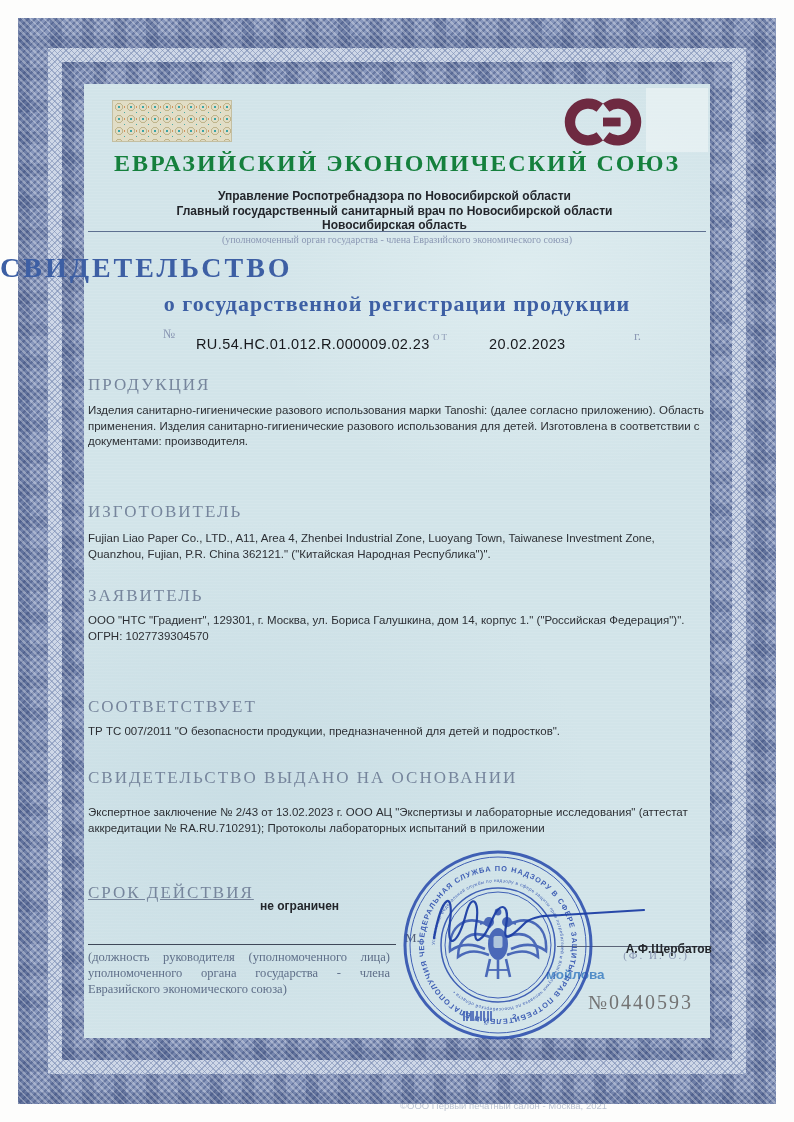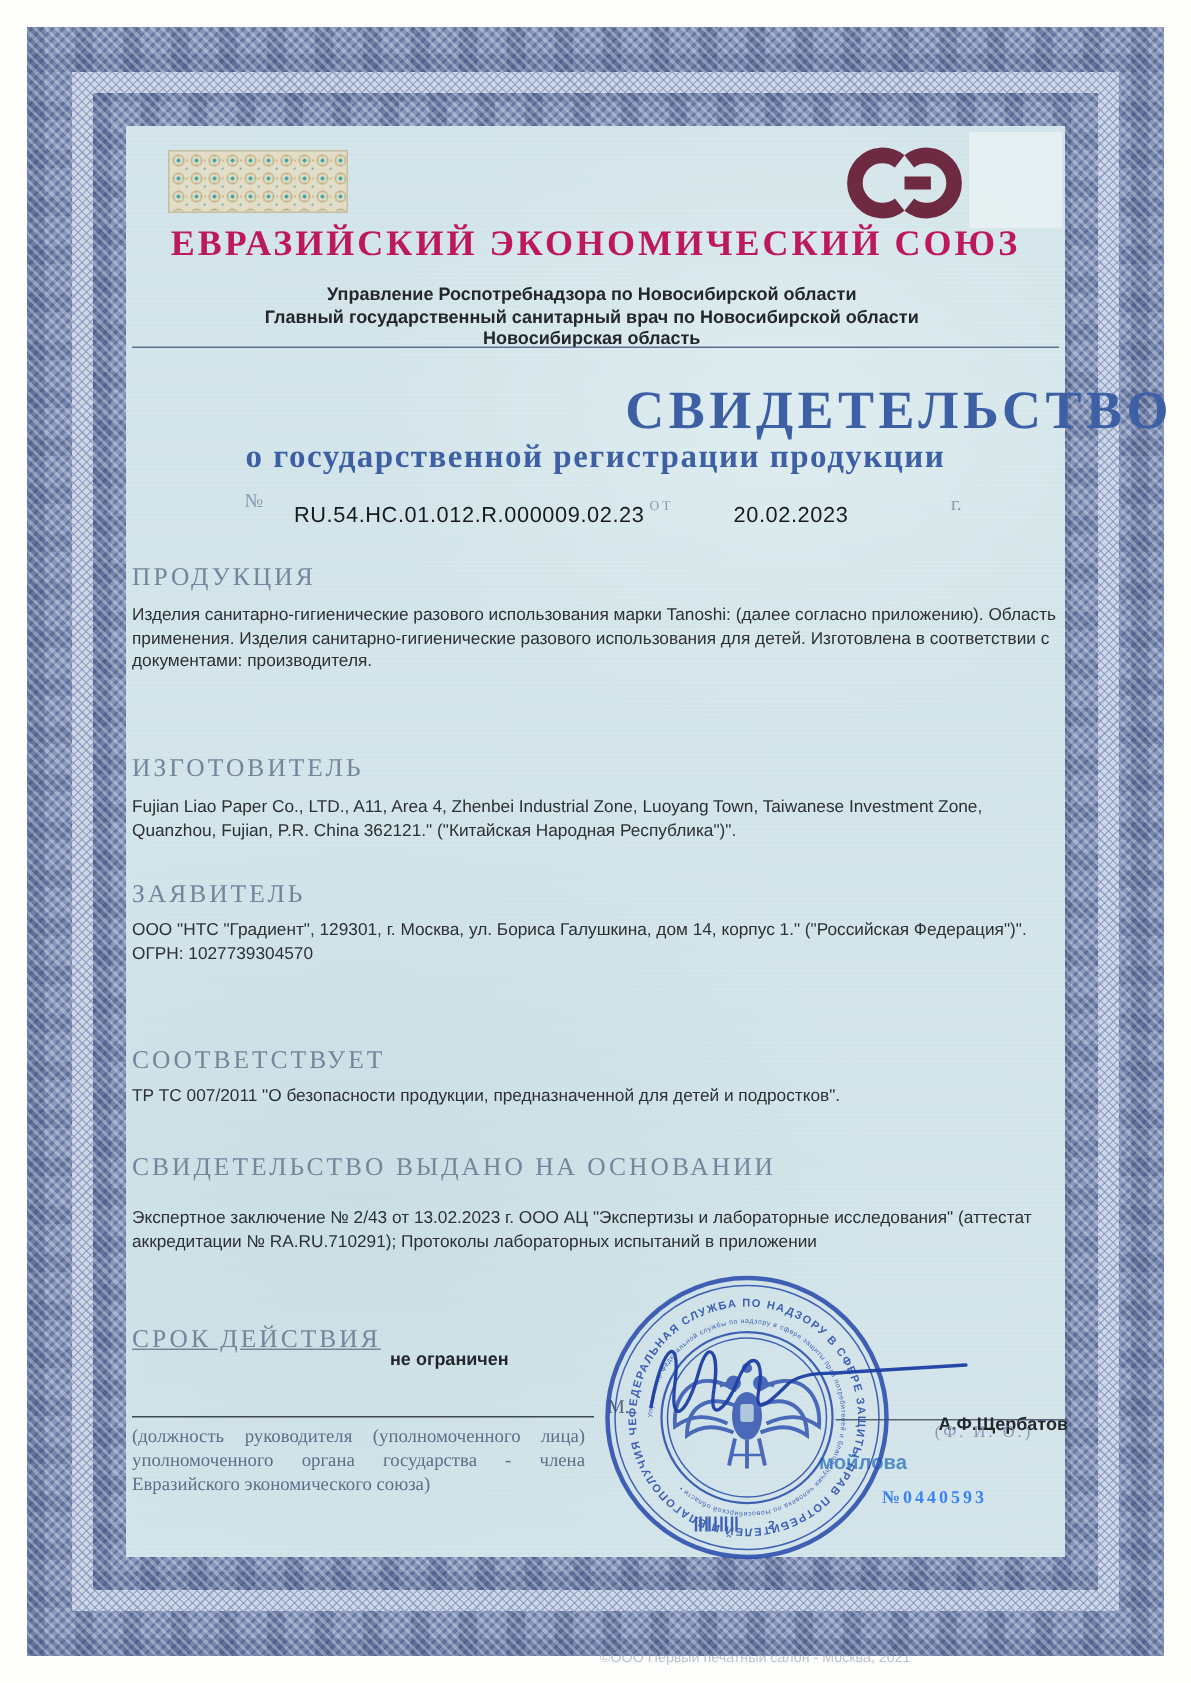--- a/index.html
+++ b/index.html
@@ -31,29 +31,29 @@
     background-color:#e3ddc4;border:1px solid #c3bc9c;opacity:.92;
     background-image:
       radial-gradient(circle 2px at 6px 6px, #2f9fa0 60%, transparent 65%),
       radial-gradient(circle 2px at 12px 12px, #3aa7a3 60%, transparent 65%),
       radial-gradient(circle 1px at 12px 6px, #cf8040 70%, transparent 75%),
       radial-gradient(circle 5px at 6px 6px, transparent 58%, #bfb184 60%, #bfb184 78%, transparent 80%);
     background-size:12px 12px;}
   .scan-patch{position:absolute;left:646px;top:88px;width:62px;height:64px;background:rgba(243,248,248,.55);}
   .se-logo{position:absolute;left:563px;top:90px;}
   .union-name{position:absolute;left:0;right:0;top:150px;text-align:center;
-    font-family:"Liberation Serif",serif;font-weight:bold;font-size:24px;letter-spacing:2px;color:#be185d;}
+    font-family:"Liberation Serif",serif;font-weight:bold;font-size:24px;letter-spacing:2px;color:#15803d;}
   .org-line{position:absolute;left:88px;right:93px;text-align:center;
     font-weight:bold;font-size:12px;color:#23262b;}
   .org-rule{position:absolute;left:88px;right:88px;top:231px;border-top:1px solid #5e7090;}
   .org-caption{position:absolute;left:88px;right:88px;top:234px;text-align:center;
     font-family:"Liberation Serif",serif;font-size:10px;color:#8a97b3;}
   
-  .doc-title{position:absolute;left:0;right:12px;top:252px;text-align:right;
-    font-family:"Liberation Serif",serif;font-weight:bold;font-size:36px;letter-spacing:3px;color:#3d5fa4;}
+  .doc-title{position:absolute;left:0;right:0;top:252px;text-align:left;
+    font-family:"Liberation Serif",serif;font-weight:bold;font-size:28px;letter-spacing:3px;color:#3d5fa4;}
   .doc-subtitle{position:absolute;left:0;right:0;top:291px;text-align:center;
     font-family:"Liberation Serif",serif;font-weight:bold;font-size:22px;letter-spacing:1px;color:#3d5fa4;}
   .faint-label{position:absolute;font-family:"Liberation Serif",serif;font-size:13px;color:#8a97b3;}
   .num-value{position:absolute;font-size:14.5px;letter-spacing:.4px;color:#17191d;}
   
   .section-title{position:absolute;left:88px;font-family:"Liberation Serif",serif;
     font-size:17px;letter-spacing:2px;color:#76859c;}
   .body-text{position:absolute;left:88px;width:622px;font-size:11.5px;line-height:15.5px;color:#2c2f34;}
   .validity-value{position:absolute;left:260px;top:899px;font-weight:bold;font-size:12px;color:#23262b;}
   
@@ -63,21 +63,21 @@
     font-family:"Liberation Serif",serif;font-size:12.5px;line-height:16px;color:#5e6e88;}
   .fio-line{position:absolute;left:557px;top:946px;width:155px;border-top:1px solid #5a6478;}
   .signer-name{position:absolute;left:600px;top:929px;width:112px;text-align:right;
     font-weight:bold;font-size:12px;color:#23262b;margin-top:13px;}
   .fio-caption{position:absolute;left:600px;top:949px;width:112px;text-align:center;
     font-family:"Liberation Serif",serif;font-size:11px;letter-spacing:2px;color:#8a97b3;}
   .stamp-svg{position:absolute;left:398px;top:845px;opacity:.88;}
   .sig-svg{position:absolute;left:412px;top:868px;}
   .stamp-side-name{position:absolute;left:546px;top:967px;font-weight:bold;font-size:13.5px;color:#3b7ec2;opacity:.85;}
   .blank-number{position:absolute;left:588px;top:991px;font-family:"Liberation Serif",serif;
-    font-weight:bold;font-size:12px;letter-spacing:2px;color:#3b82f6;}
+    font-weight:normal;font-size:20px;letter-spacing:2px;color:#737373;}
   .footer-imprint{position:absolute;left:400px;top:1100px;width:370px;font-size:9.5px;color:#98a4ba;opacity:.65;}
 </style>
 </head>
 <body>
 
 <div class="sheet">
 
   <div class="band band-dark band-a"></div>
   <div class="band band-b"></div>
   <div class="band band-dark band-c"></div>
@@ -89,20 +89,21 @@
     <path d="M 46 22 A 23 23 0 1 0 46 58" fill="none" stroke="#6e2a41" stroke-width="13"></path>
     <path d="M 54 22 A 23 23 0 1 1 54 58" fill="none" stroke="#6e2a41" stroke-width="13"></path>
     <path d="M 72 40 L 50 40" stroke="#6e2a41" stroke-width="11"></path>
   </svg>
 
   <div class="union-name">ЕВРАЗИЙСКИЙ ЭКОНОМИЧЕСКИЙ СОЮЗ</div>
   <div class="org-line" style="top:189px;">Управление Роспотребнадзора по Новосибирской области</div>
   <div class="org-line" style="top:218px;">Новосибирская область</div>
   <div class="org-line" style="top:204px;">Главный государственный санитарный врач по Новосибирской области</div>
   <div class="org-rule"></div>
+  <div class="org-caption">(уполномоченный орган государства - члена Евразийского экономического союза)</div>
 
   <div class="doc-title">СВИДЕТЕЛЬСТВО</div>
   <div class="doc-subtitle">о государственной регистрации продукции</div>
 
   <div class="faint-label" style="left:163px;top:326px;">№</div>
   <div class="num-value" style="left:196px;top:336px;">RU.54.HC.01.012.R.000009.02.23</div>
   <div class="faint-label" style="left:433px;top:328px;font-variant:small-caps;letter-spacing:2px;">от</div>
   <div class="num-value" style="left:489px;top:336px;">20.02.2023</div>
   <div class="faint-label" style="left:634px;top:328px;">г.</div>
 

